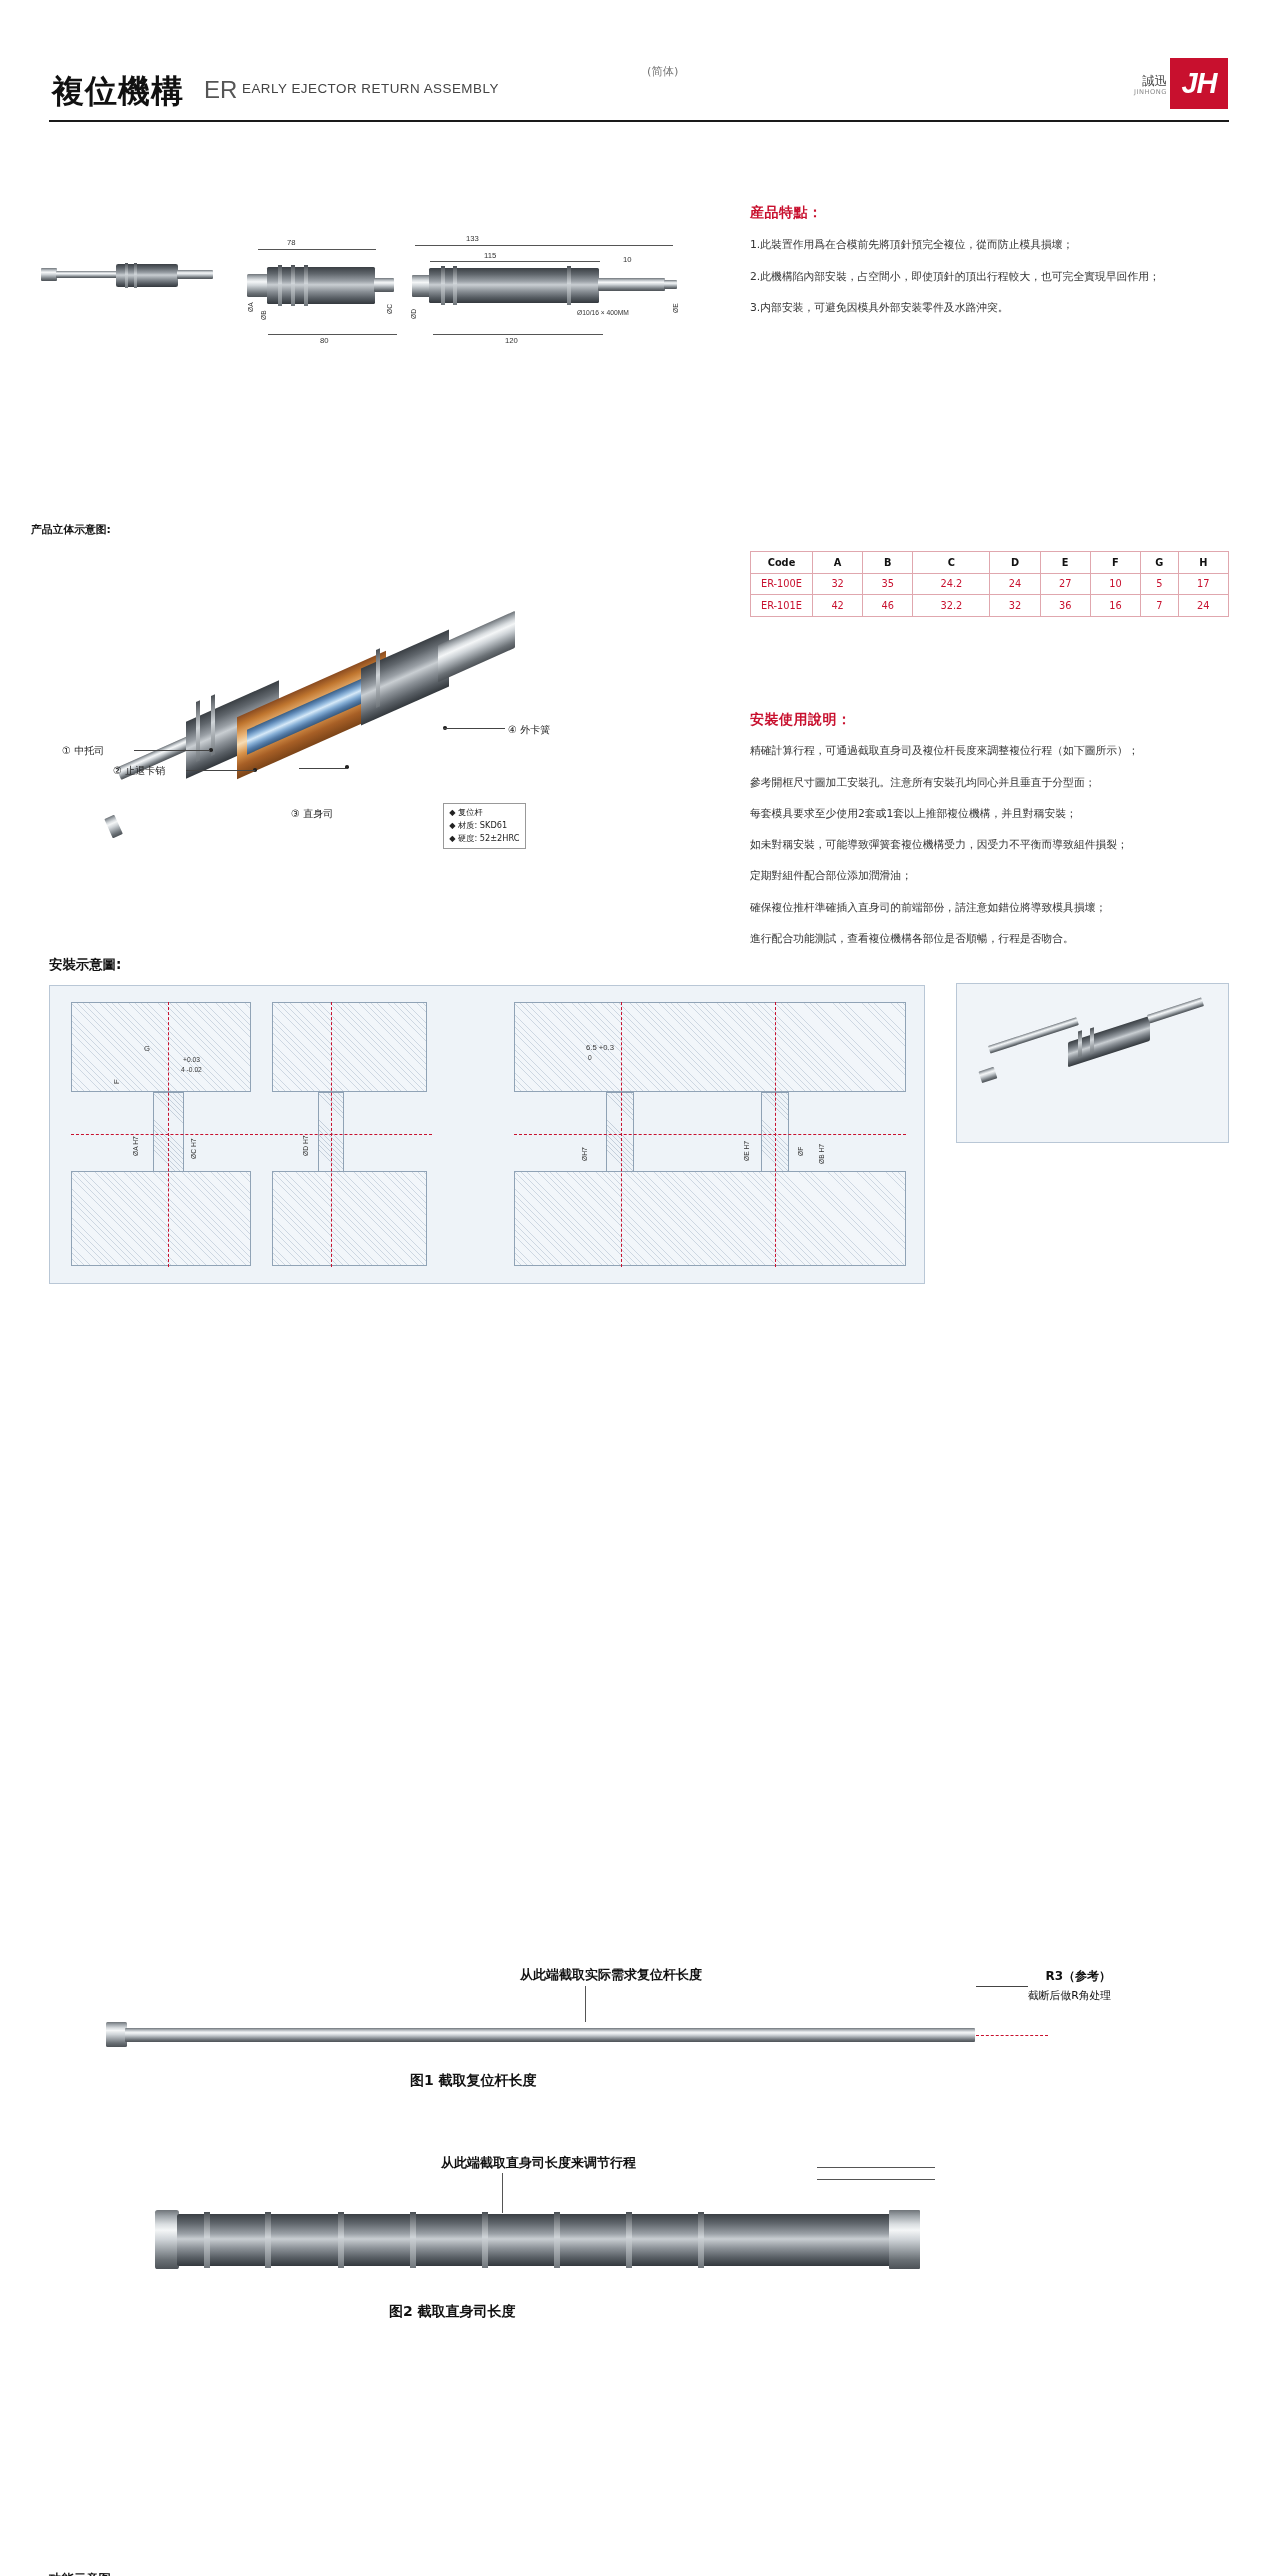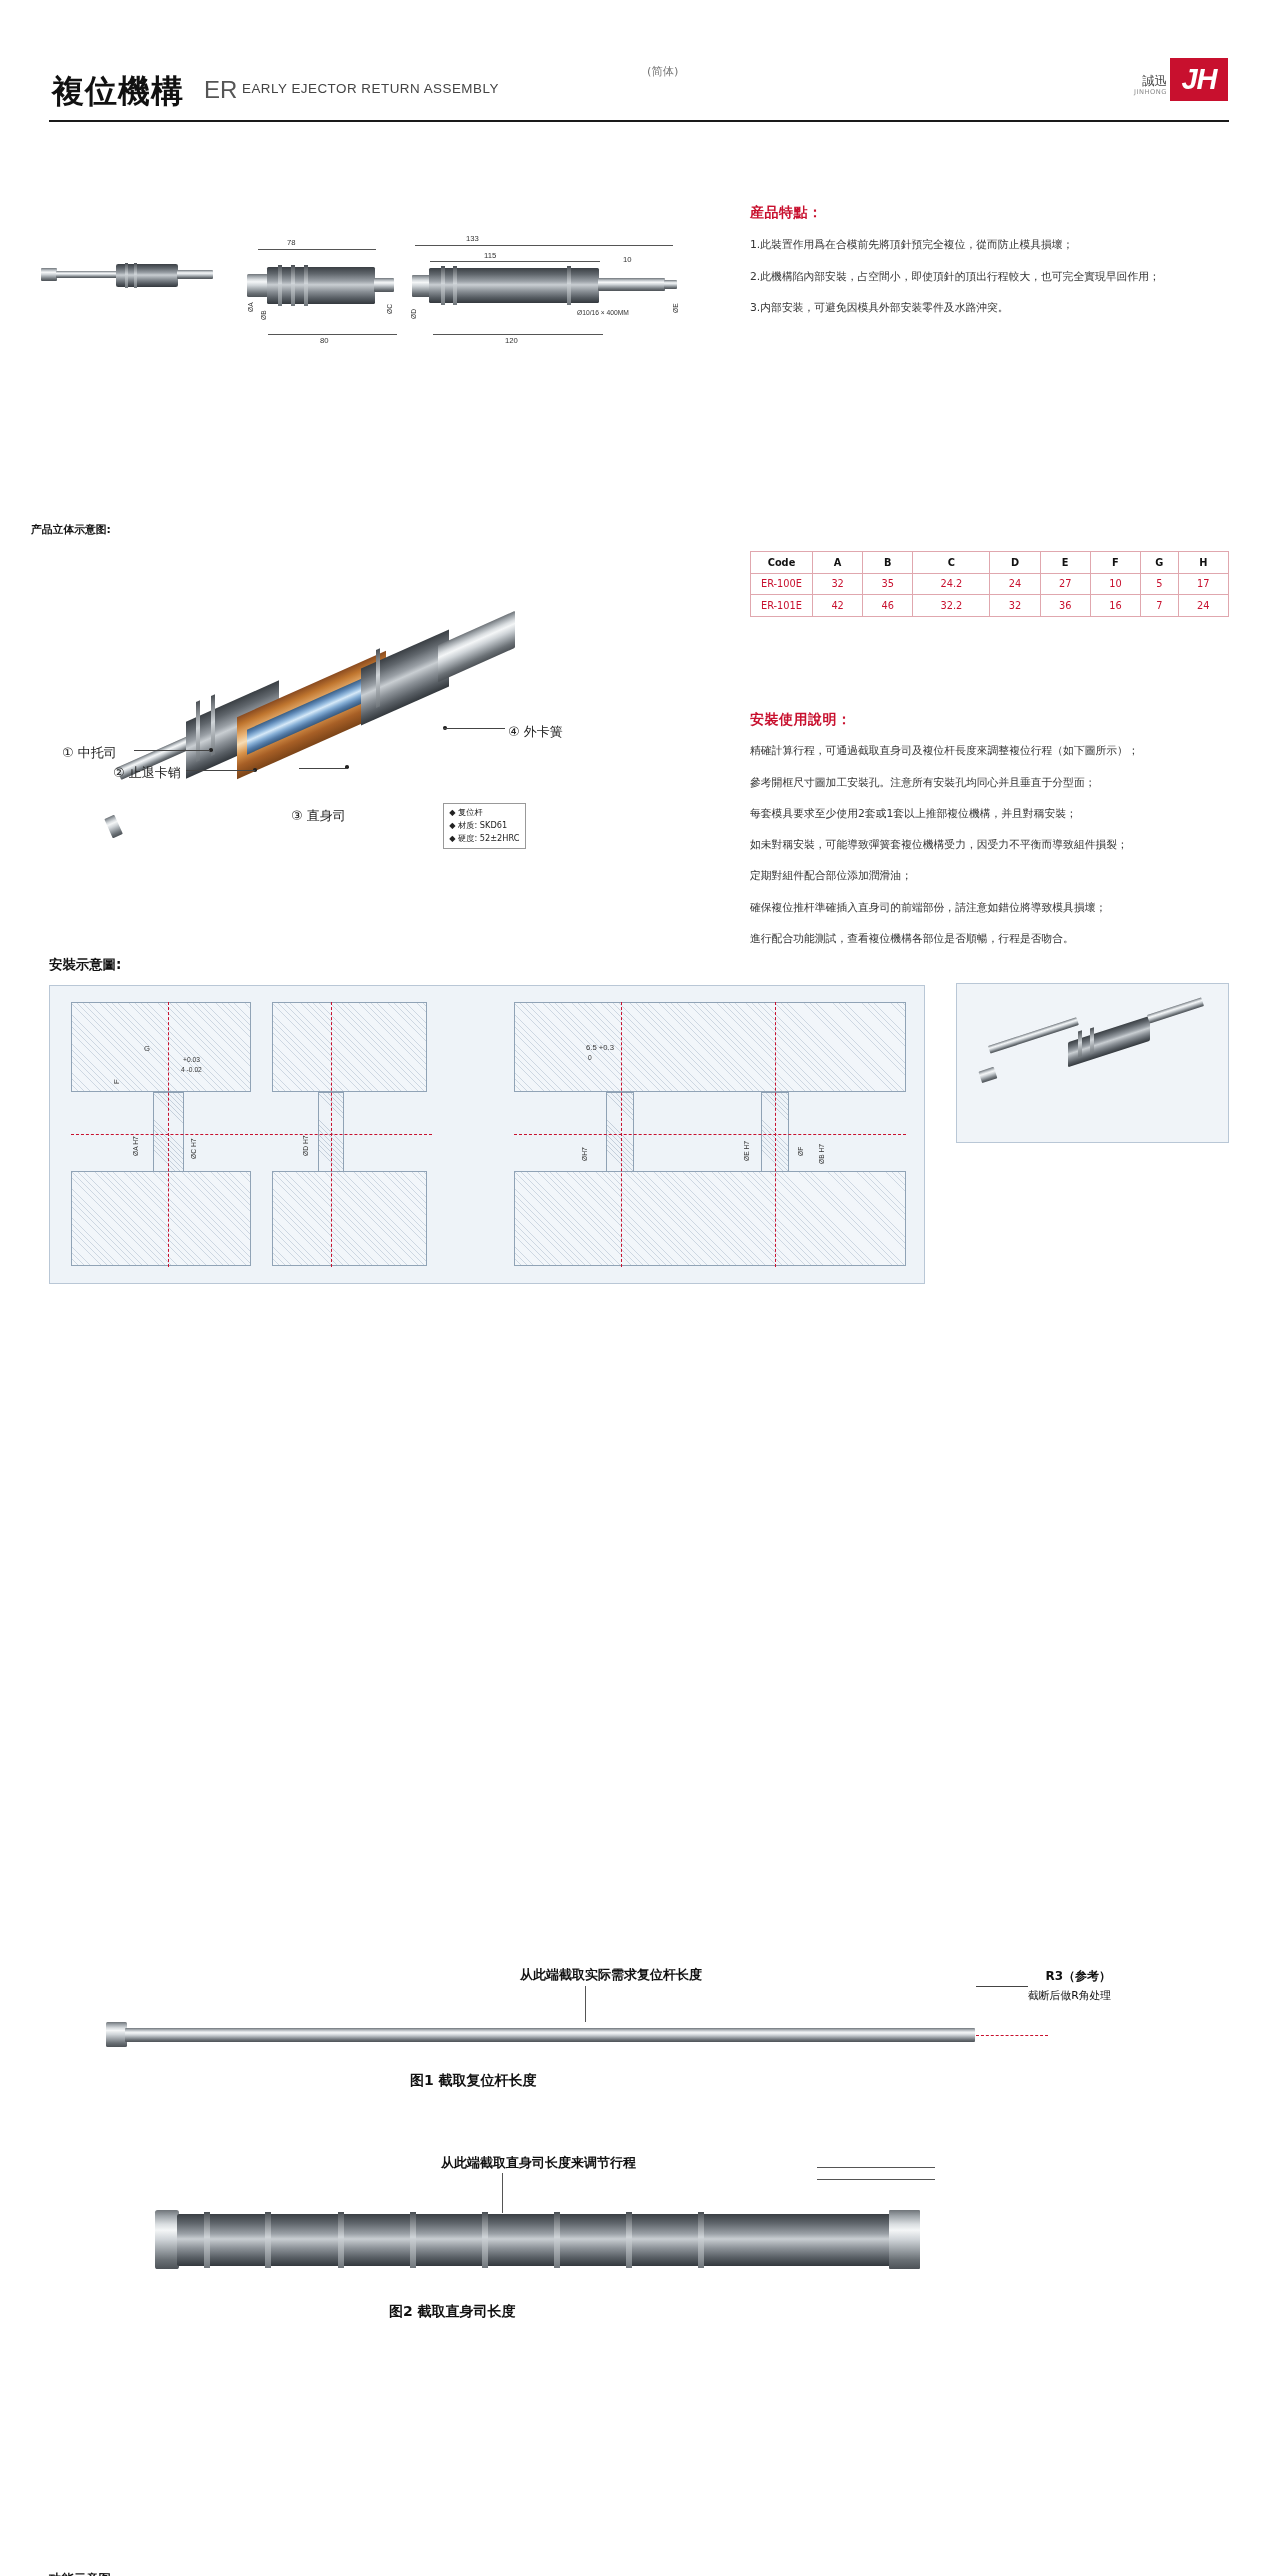--- a/index.html
+++ b/index.html
@@ -64,21 +64,21 @@
     color: #777;
   }
   .logo {
     position: absolute;
     right: 49px; top: 58px;
     width: 103px; height: 49px;
   }
   .logo-box {
     position: absolute;
     right: 0; top: 0;
-    width: 58px; height: 43px;
+    width: 58px; height: 51px;
     background: #c8102e;
     display: flex;
     align-items: center;
     justify-content: center;
   }
   .logo-jh {
     color: #fff;
     font-size: 29px;
     font-weight: bold;
     font-style: italic;
@@ -232,21 +232,21 @@
   
   .cut-section { position: absolute; left: 49px; top: 1520px; width: 1180px; }
   .cut-note { font-size: 13px; color: #111; font-weight: bold; }
   .fig-cap { font-size: 14px; font-weight: bold; color:#111; }
 
   
   .func-section { position:absolute; left:49px; top:2571px; width:1180px; }
 
   .callout-line { position:absolute; background:#444; height:0.5px; }
   .callout-dot { position:absolute; width:3.6px;height:3.6px;border-radius:50%;background:#222; }
-  .callout-txt { position:absolute; font-size:13px; color:#222; white-space:nowrap; }
+  .callout-txt { position:absolute; font-size:10px; color:#222; white-space:nowrap; }
 
   .spec-note {
     position:absolute;
     font-size: 8.2px;
     color:#222;
     line-height:1.6;
     border:0.5px solid #999;
     padding:2.1px 5.2px;
     background:#fff;
   }

